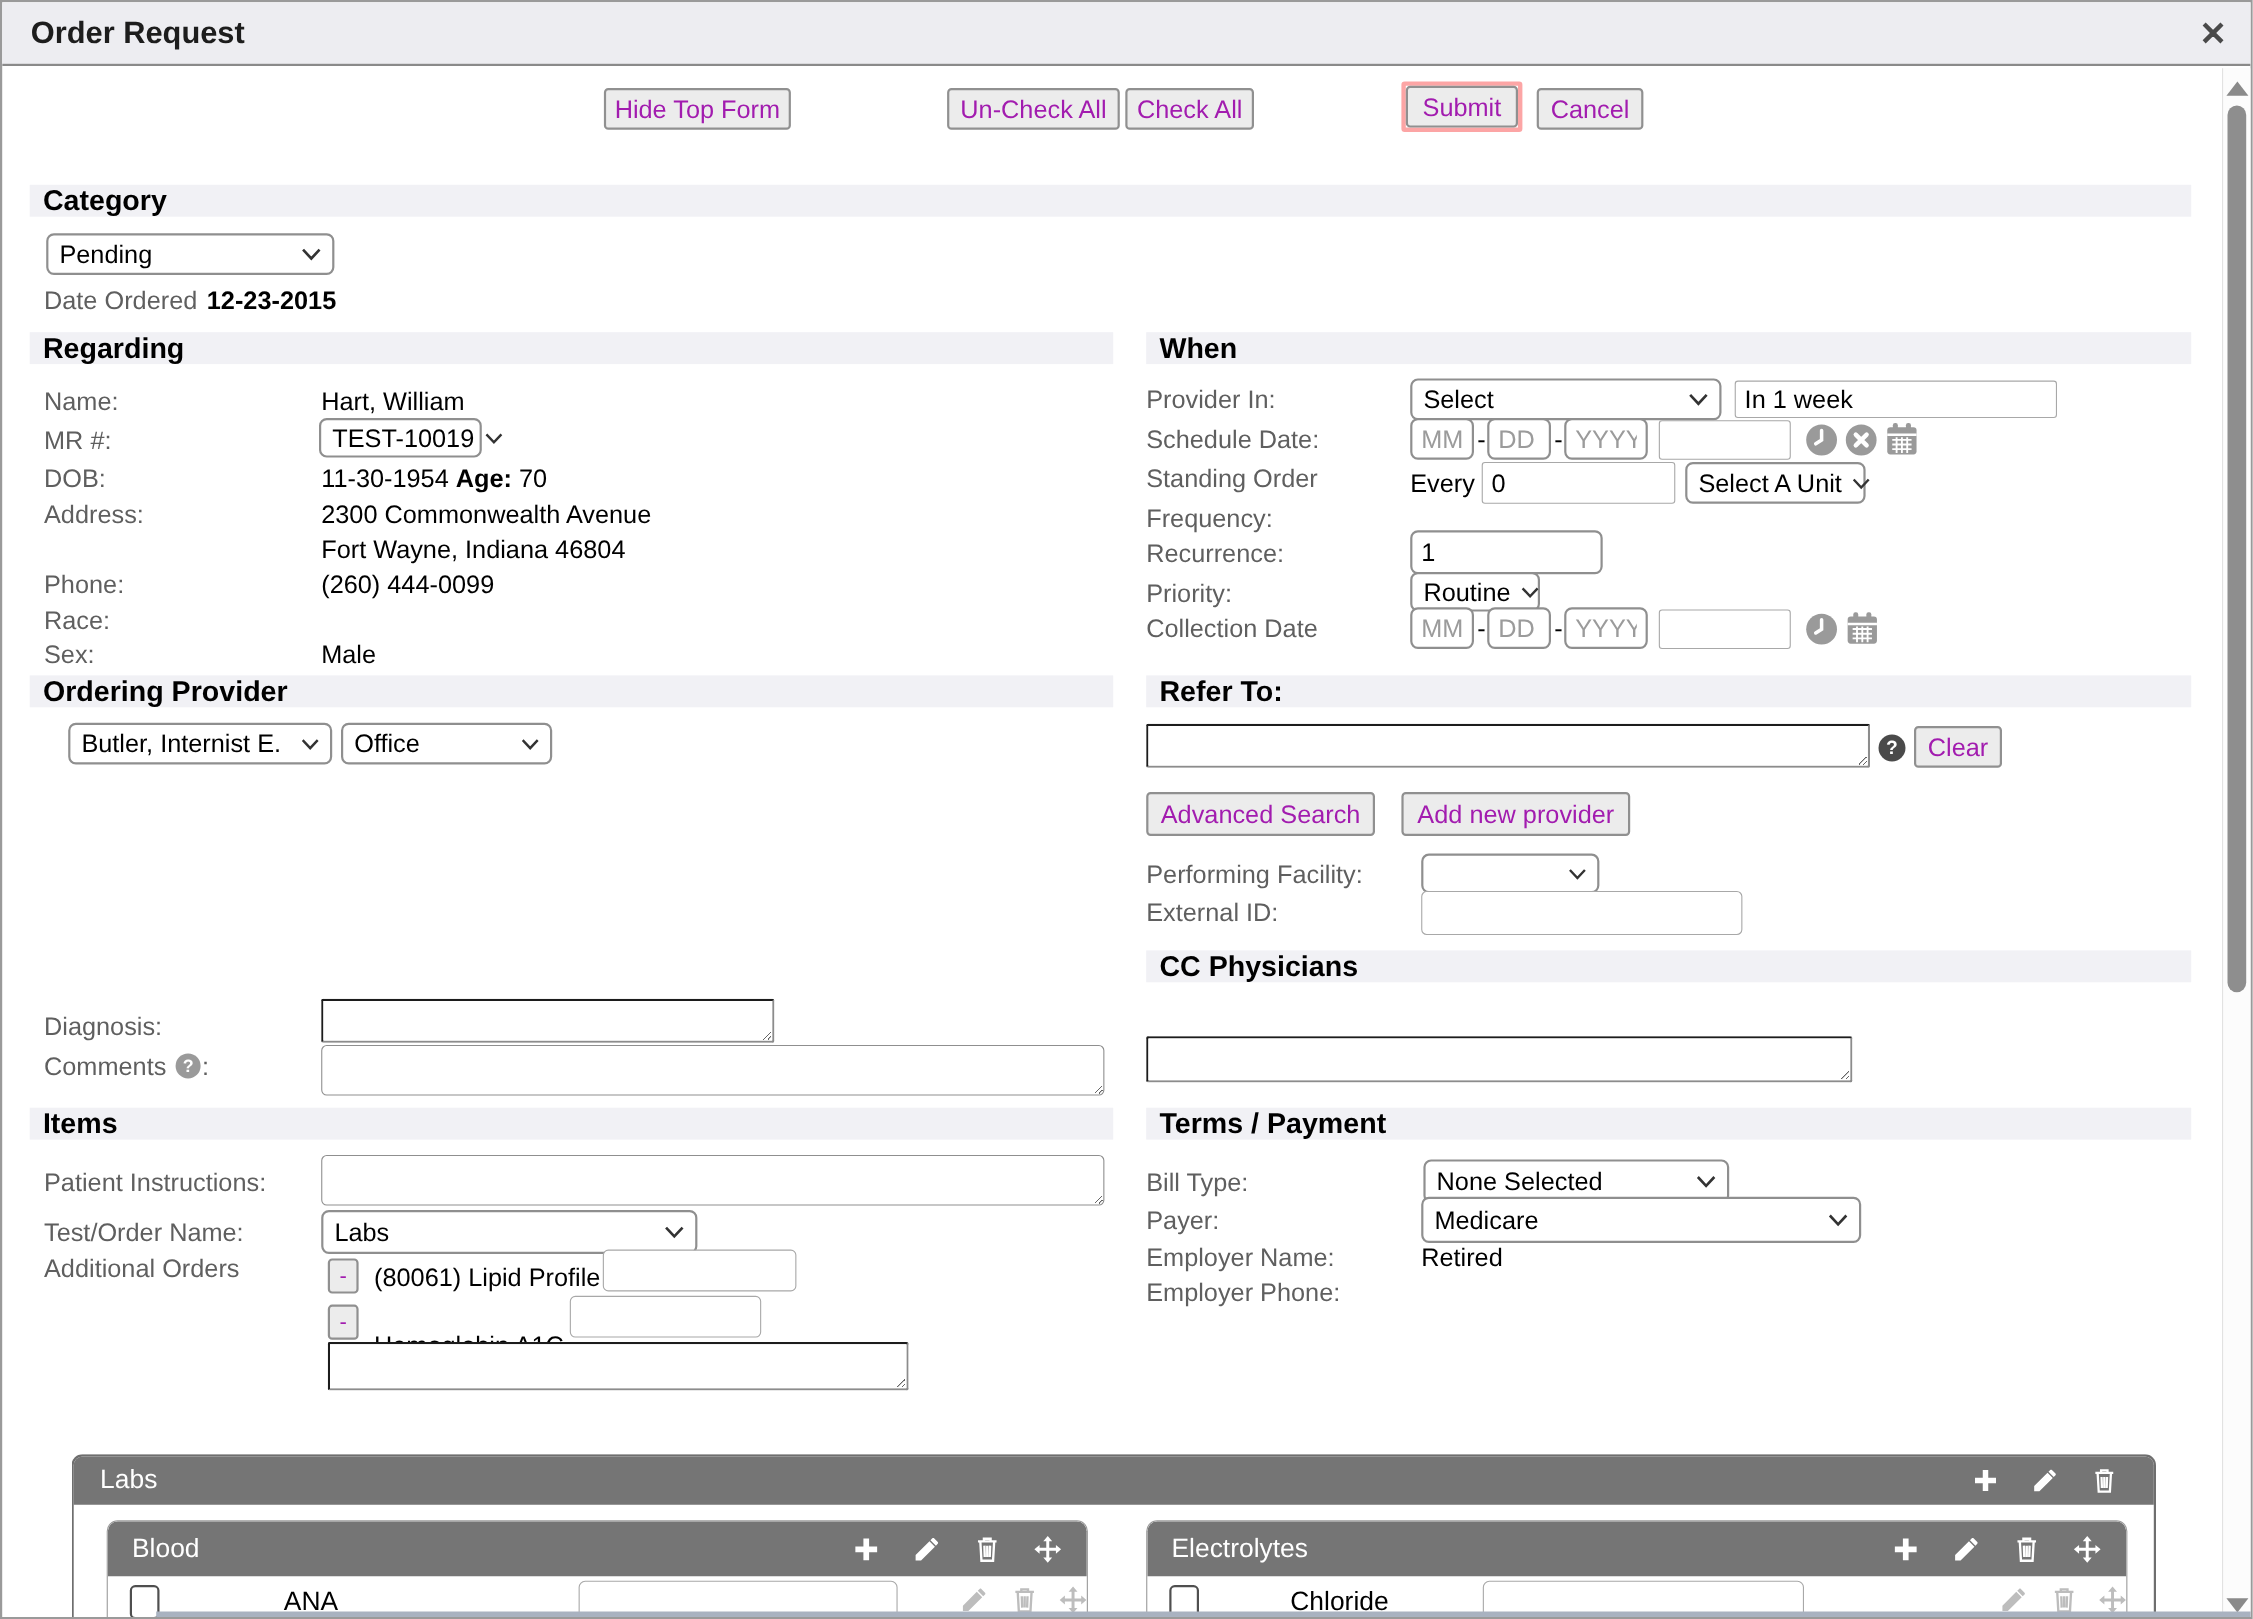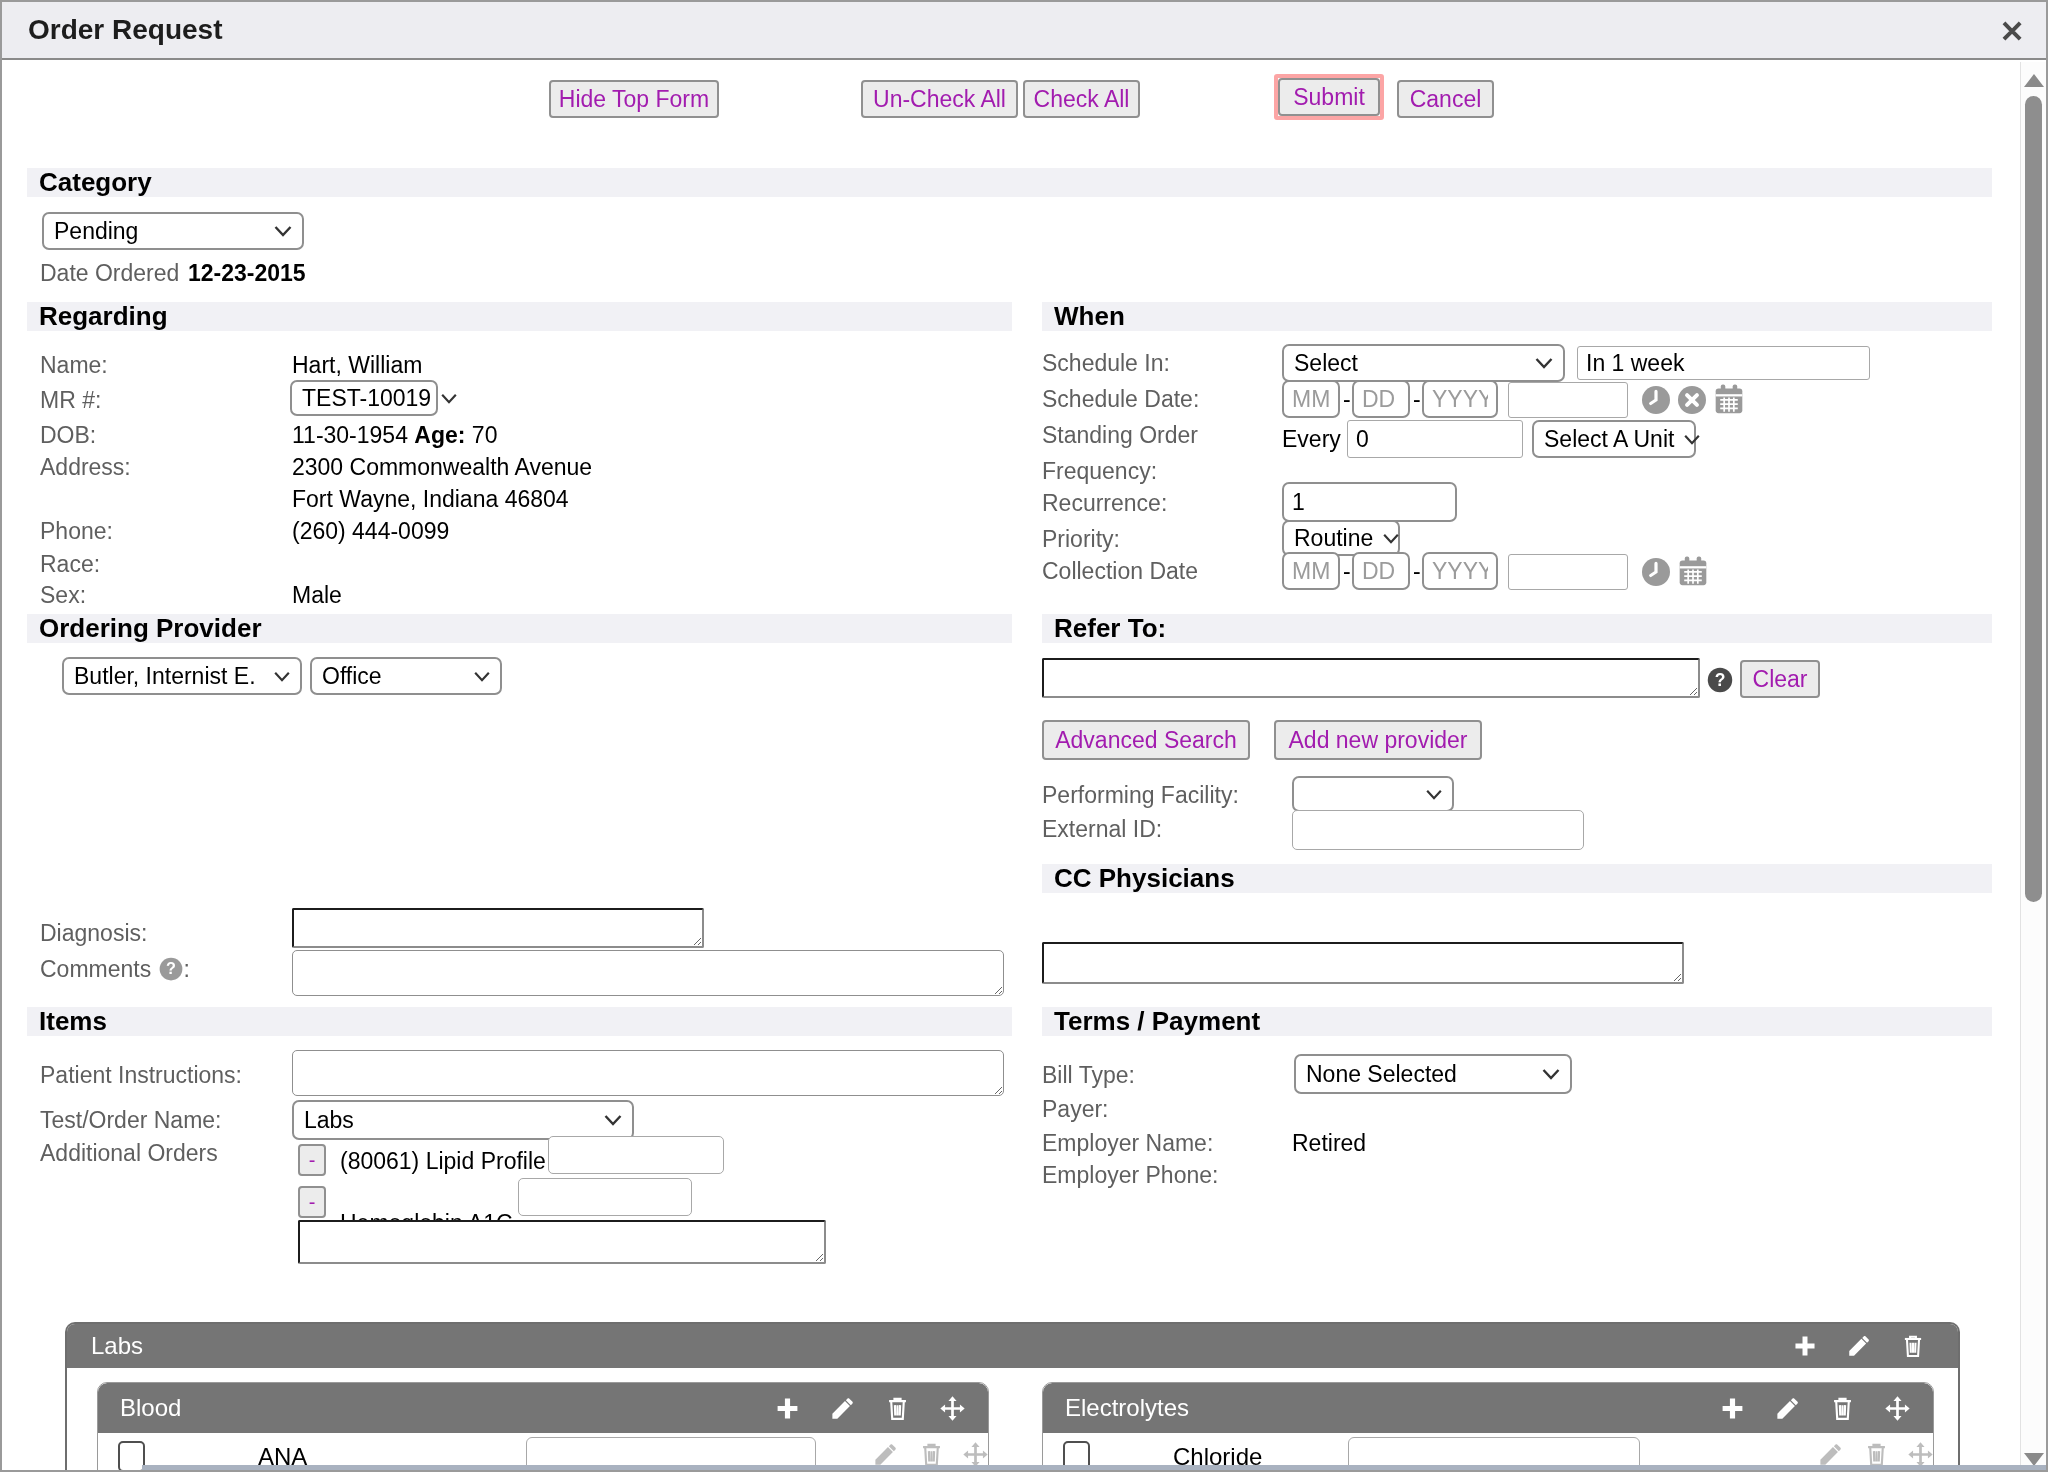--- a/index.html
+++ b/index.html
@@ -173,21 +173,21 @@
   <div class="lbl" style="left:38px; top:516px;">Phone:</div>
   <div class="val" style="left:290px; top:516px;">(260) 444-0099</div>
   <div class="lbl" style="left:38px; top:549px;">Race:</div>
   <div class="val" style="left:290px; top:549px;"></div>
   <div class="lbl" style="left:38px; top:580px;">Sex:</div>
   <div class="val" style="left:290px; top:580px;">Male</div>
 
   <div class="band" style="left:1040px; top:300px; width:950px;">
     <span>When</span>
   </div>
-  <div class="lbl" style="left:1040px; top:348px;">Schedule In:</div>
+  <div class="lbl" style="left:1040px; top:348px;">Provider In:</div>
   <div class="sel" style="left:1280px; top:342px; width:283px; height:38px;">
     <span>Select</span>
     <svg width="22" height="16">
         <use href="#i-chev"></use>
       </svg>
   </div>
   <input class="inp thin" style="left: 1575px; top: 344px; width: 293px; height: 34px;" value="In 1 week">
 
   <div class="lbl" style="left:1040px; top:384px;">Schedule Date:</div>
   <input class="inp" style="left: 1280px; top: 378px; width: 58px; height: 38px;" placeholder="MM">
@@ -320,20 +320,26 @@
     <span>Terms / Payment</span>
   </div>
   <div class="lbl" style="left:1040px; top:1060px;">Bill Type:</div>
   <div class="sel" style="left:1292px; top:1052px; width:278px; height:40px;">
     <span>None Selected</span>
     <svg width="22" height="16">
         <use href="#i-chev"></use>
       </svg>
   </div>
   <div class="lbl" style="left:1040px; top:1094px;">Payer:</div>
+  <div class="sel" style="left:1290px; top:1086px; width:400px; height:42px;">
+    <span>Medicare</span>
+    <svg width="22" height="16">
+        <use href="#i-chev"></use>
+      </svg>
+  </div>
   <div class="lbl" style="left:1040px; top:1128px;">Employer Name:</div>
   <div class="val" style="left:1290px; top:1128px;">Retired</div>
   <div class="lbl" style="left:1040px; top:1160px;">Employer Phone:</div>
 
   <div class="panel" style="left:63px; top:1320px; width:1895px; height:152px;">
     <div class="panel-hdr">
       <span>Labs</span>
       <div class="hicons" style="padding-right:8px;">
         <svg width="26" height="26">
             <use href="#i-plus"></use>

